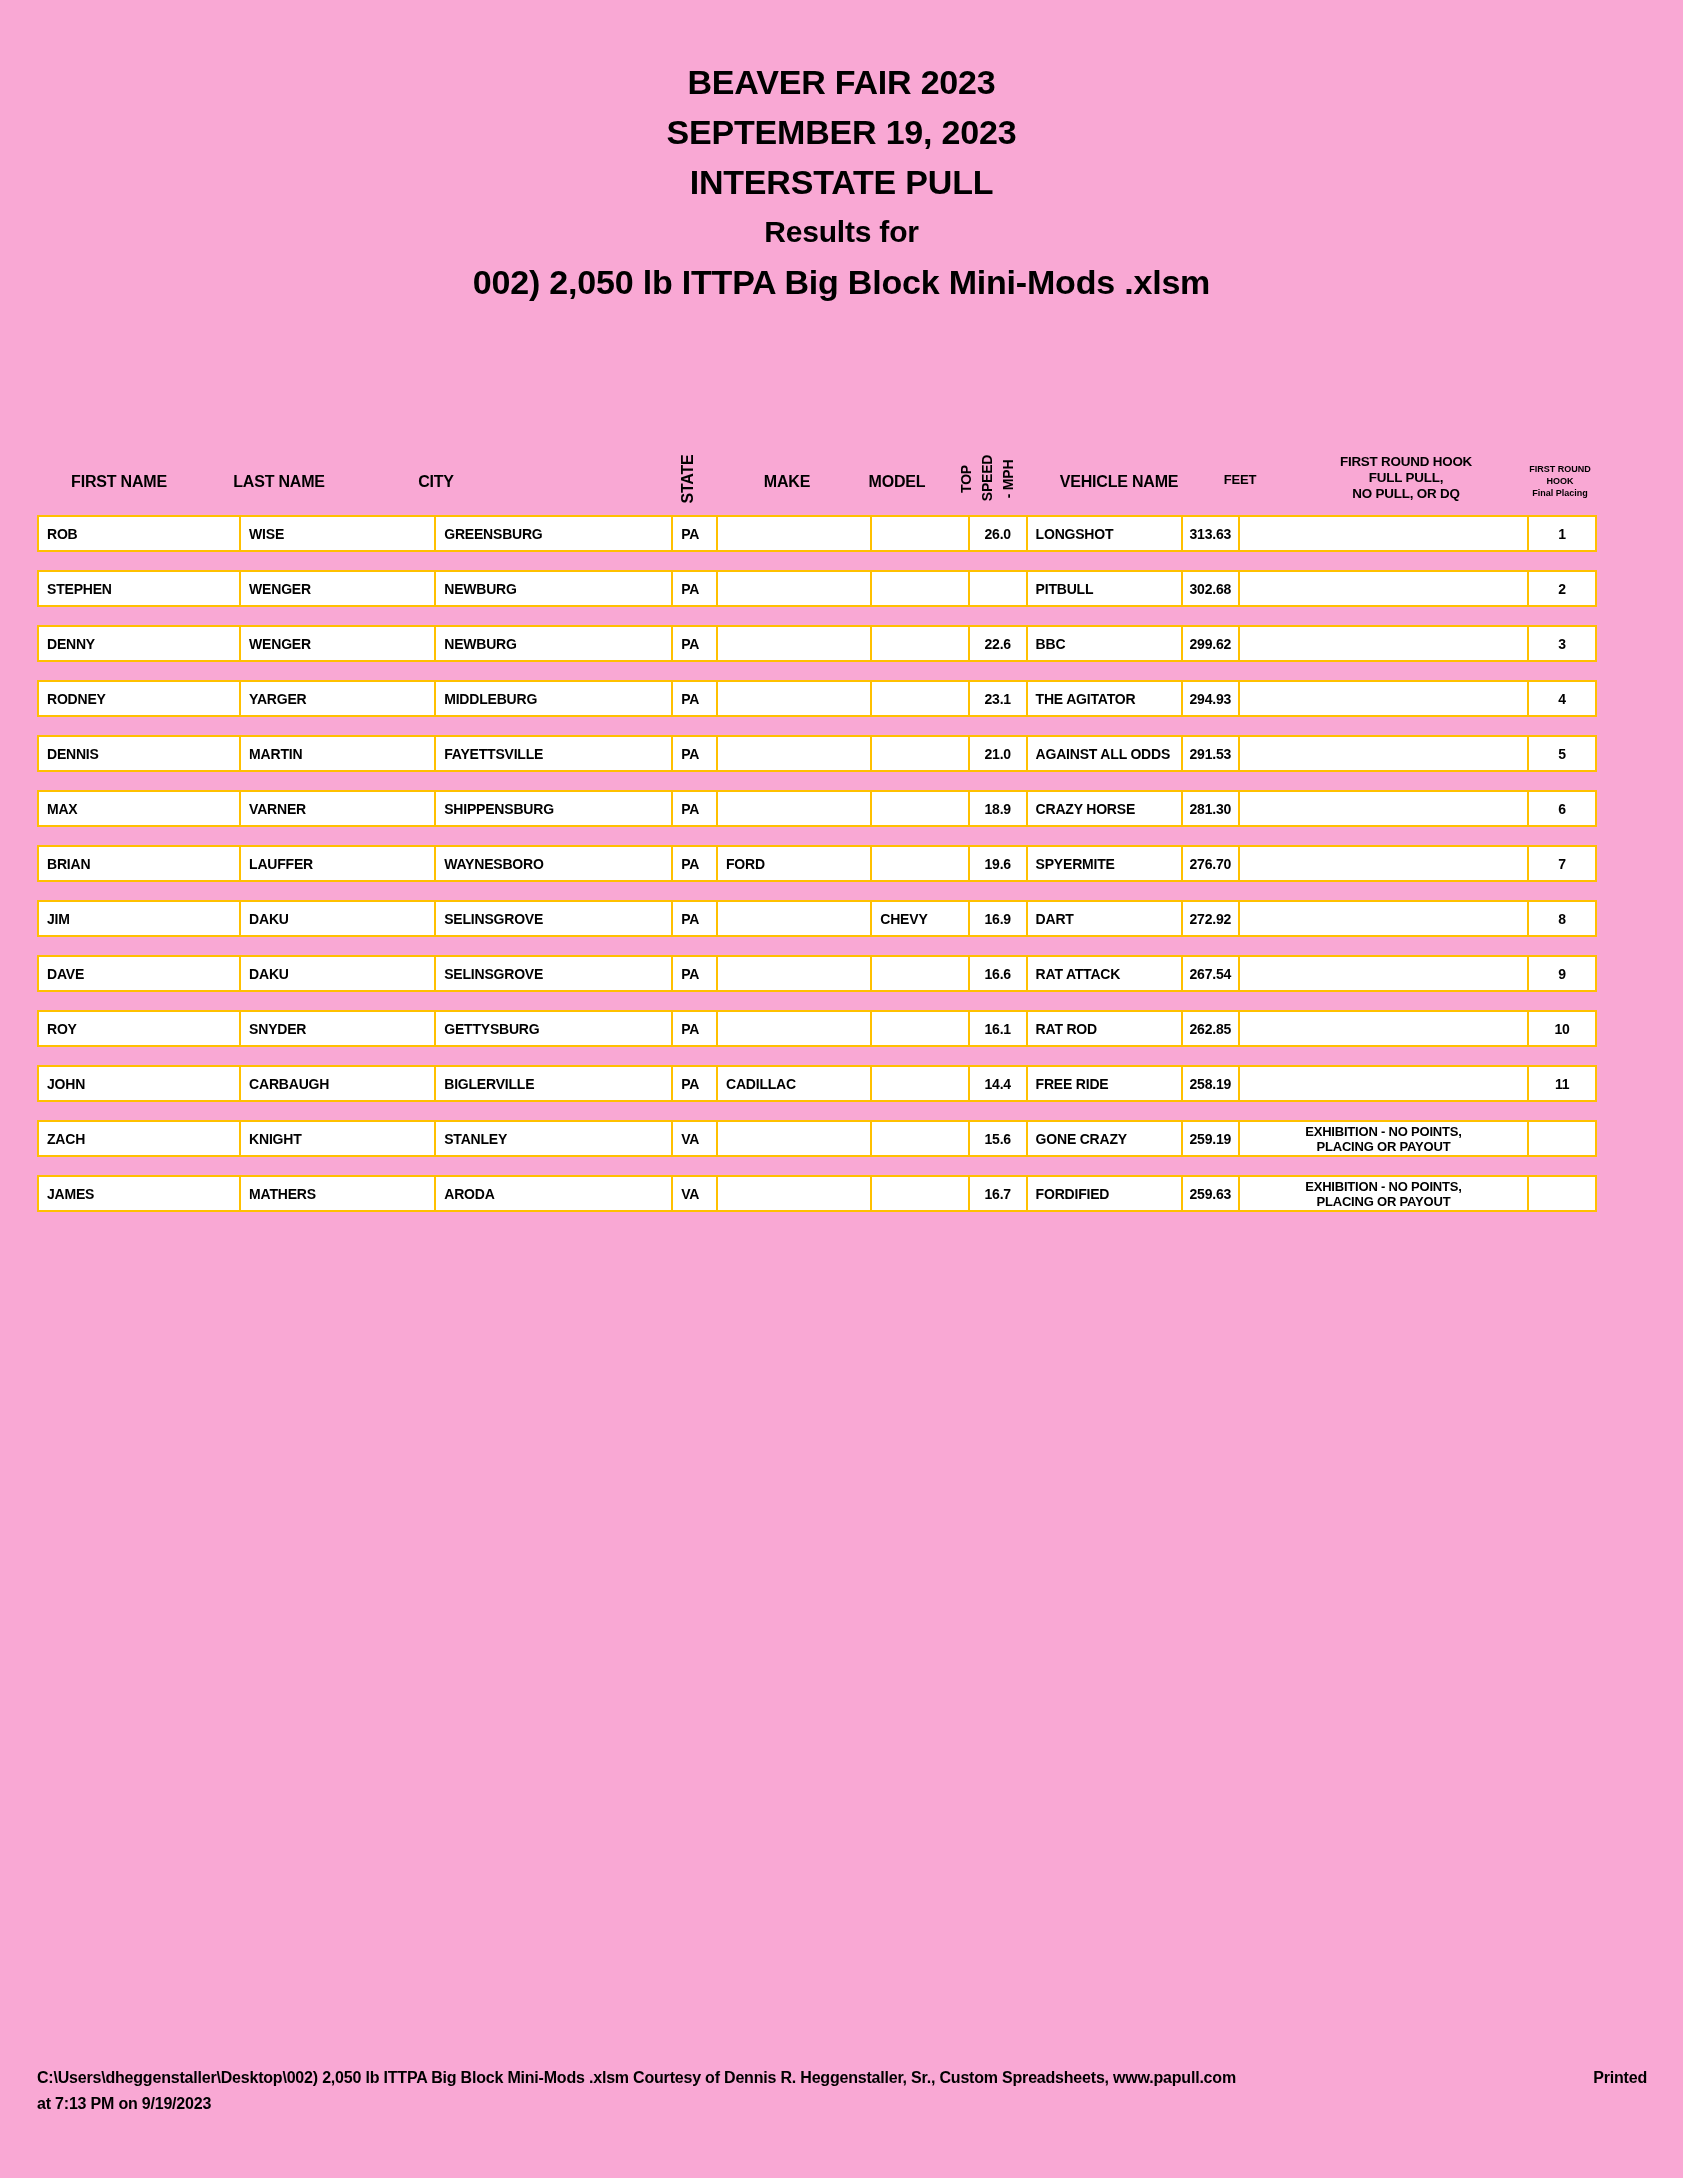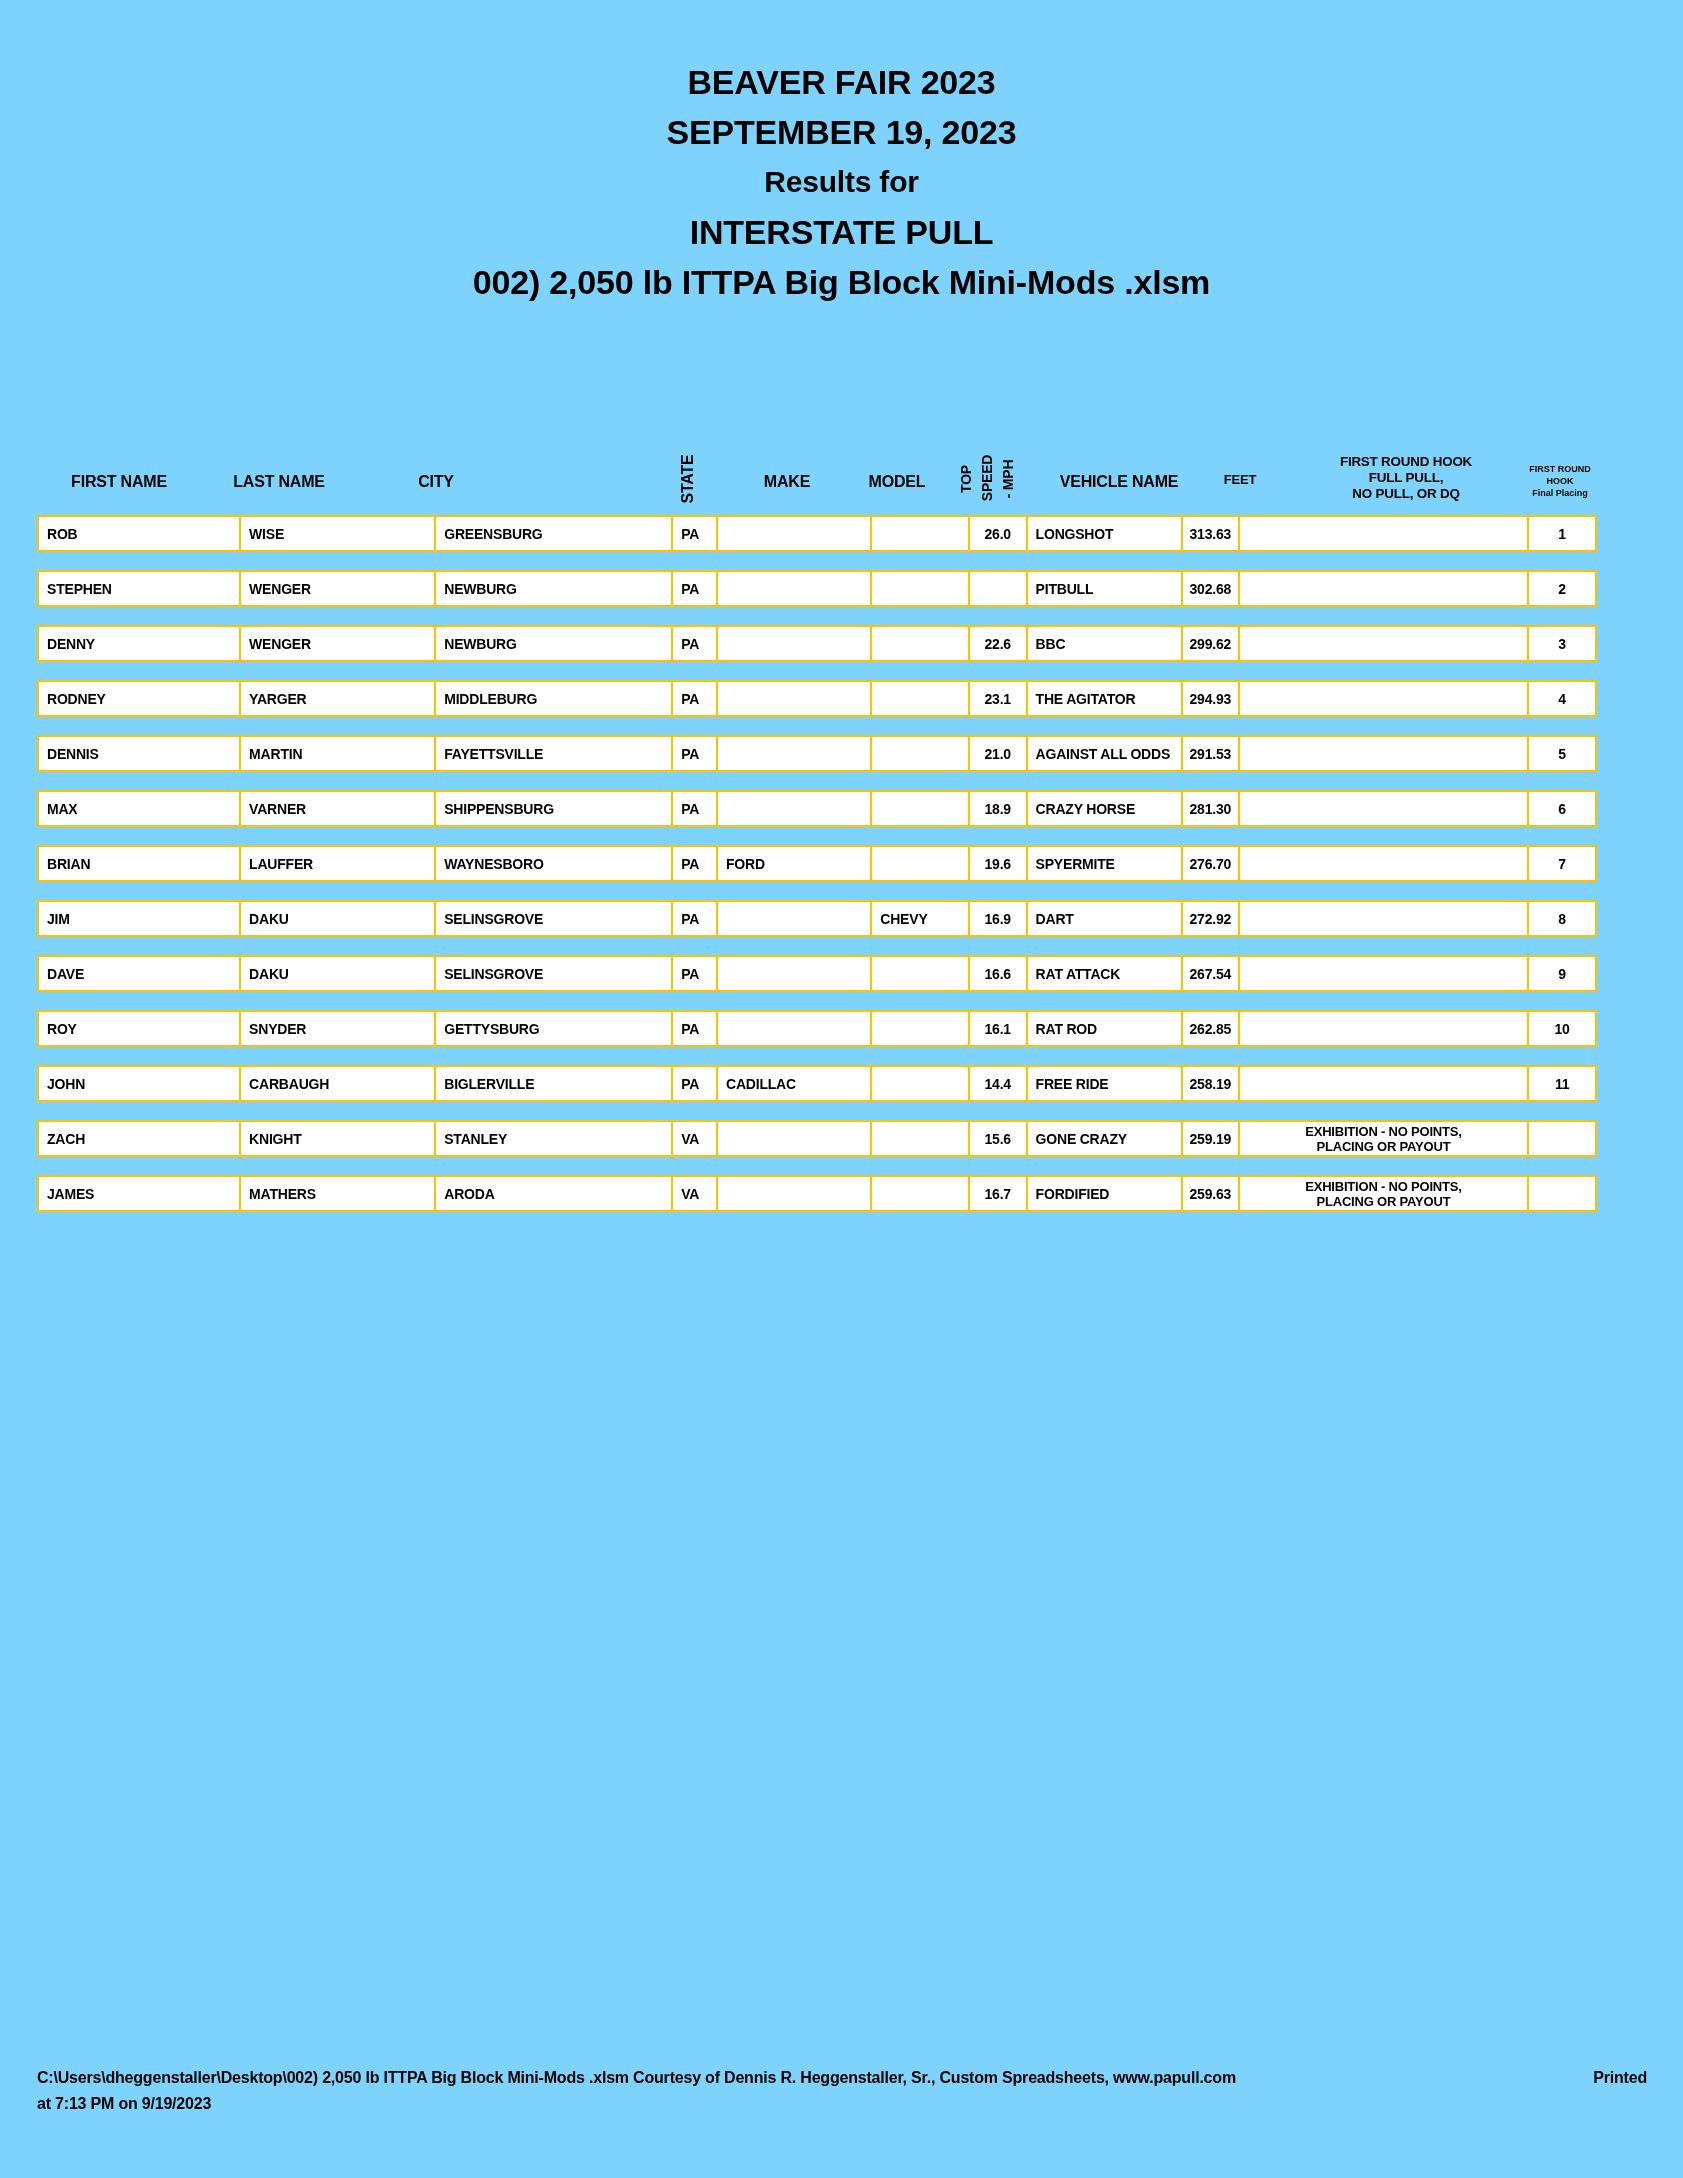--- a/index.html
+++ b/index.html
@@ -1,19 +1,19 @@
 <!DOCTYPE html>
 <html style="--gold: #FFC000;"><head>
 <meta charset="utf-8">
 <style>
   :root { --gold: #FFC000; }
   * { margin:0; padding:0; box-sizing:border-box; }
   html,body { background:#ffffff; }
   .page {
-    position:relative; width:1683px; height:2178px; background:#7dd3fc;
+    position:relative; width:1683px; height:2178px; background:#f9a8d4;
     font-family:"Liberation Sans", sans-serif; font-weight:bold; color:#000;
     overflow:hidden; letter-spacing:-0.2px;
   }
 
   
   .titles { position:absolute; top:57px; left:0; width:1683px; text-align:center; }
   .t-line { line-height:50px; white-space:nowrap; }
   .t-big   { font-size:34px; }
   .t-med   { font-size:30px; }
 
@@ -55,22 +55,22 @@
   .fline2 { line-height:22px; margin-top:4px; }
 </style>
 </head>
 <body>
 
 <div class="page">
 
   <header class="titles">
     <div class="t-line t-big">BEAVER FAIR 2023</div>
     <div class="t-line t-big">SEPTEMBER 19, 2023</div>
+    <div class="t-line t-big">INTERSTATE PULL</div>
     <div class="t-line t-med">Results for</div>
-    <div class="t-line t-big">INTERSTATE PULL</div>
     <div class="t-line t-big">002) 2,050 lb ITTPA Big Block Mini-Mods .xlsm</div>
   </header>
 
   <div class="thead">
     <span class="hl" style="left:119px">FIRST NAME</span>
     <span class="hl" style="left:279px">LAST NAME</span>
     <span class="hl" style="left:436px">CITY</span>
 
     <span class="vwc" style="left:688px; top:479px">
       <span class="vt">STATE</span>

